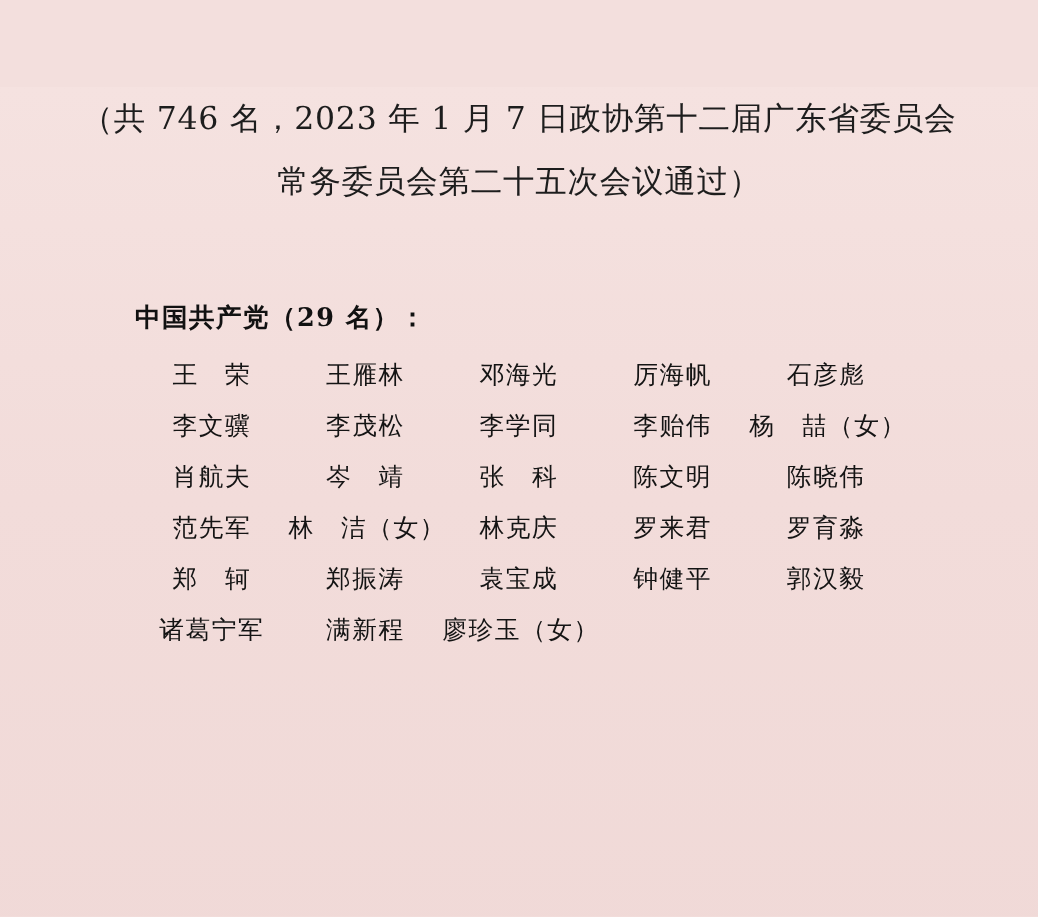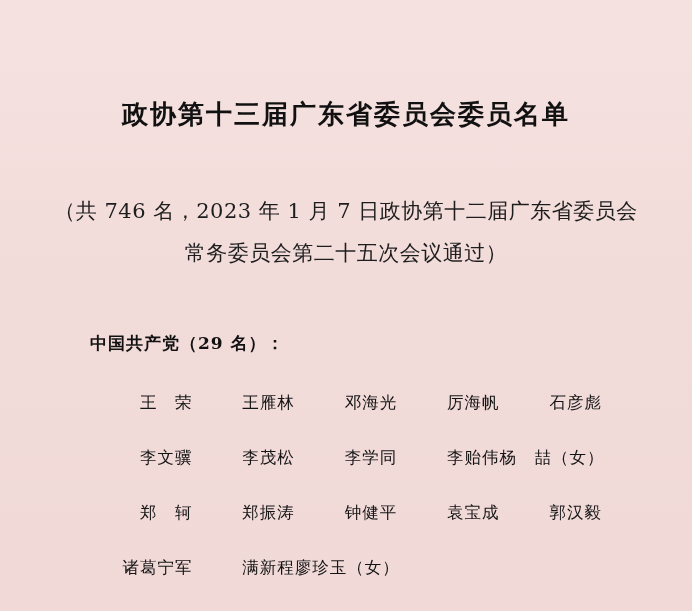--- a/index.html
+++ b/index.html
@@ -61,30 +61,28 @@
     display: flex;
     flex-direction: row;
     margin-bottom: 12px;
   }
   .name-cell {
     width: 20%;
     font-size: 16.5px;
     letter-spacing: 1px;
     color: #141414;
     white-space: nowrap;
-    text-align: right;
-    margin-top: 21px;
+    text-align: center;
   }
 </style>
 </head>
 <body>
 
 <div class="page">
 
-  <div class="doc-title">政协第十三届广东省委员会委员名单</div>
 
   <div class="subtitle">
     <span class="subtitle-line">（共 746 名，2023 年 1 月 7 日政协第十二届广东省委员会</span>
     <span class="subtitle-line">常务委员会第二十五次会议通过）</span>
   </div>
 
   <div class="section-heading">中国共产党（29 名）：</div>
 
   <div class="name-grid">
     <div class="name-row">
@@ -95,24 +93,38 @@
       <div class="name-cell">石彦彪</div>
     </div>
     <div class="name-row">
       <div class="name-cell">李文骥</div>
       <div class="name-cell">李茂松</div>
       <div class="name-cell">李学同</div>
       <div class="name-cell">李贻伟</div>
       <div class="name-cell">杨　喆（女）</div>
     </div>
     <div class="name-row">
+      <div class="name-cell">肖航夫</div>
+      <div class="name-cell">岑　靖</div>
+      <div class="name-cell">张　科</div>
+      <div class="name-cell">陈文明</div>
+      <div class="name-cell">陈晓伟</div>
+    </div>
+    <div class="name-row">
+      <div class="name-cell">范先军</div>
+      <div class="name-cell">林　洁（女）</div>
+      <div class="name-cell">林克庆</div>
+      <div class="name-cell">罗来君</div>
+      <div class="name-cell">罗育淼</div>
+    </div>
+    <div class="name-row">
       <div class="name-cell">郑　轲</div>
       <div class="name-cell">郑振涛</div>
+      <div class="name-cell">袁宝成</div>
       <div class="name-cell">钟健平</div>
-      <div class="name-cell">袁宝成</div>
       <div class="name-cell">郭汉毅</div>
     </div>
     <div class="name-row">
       <div class="name-cell">诸葛宁军</div>
       <div class="name-cell">满新程</div>
       <div class="name-cell">廖珍玉（女）</div>
       <div class="name-cell"></div>
     </div>
   </div>
 

